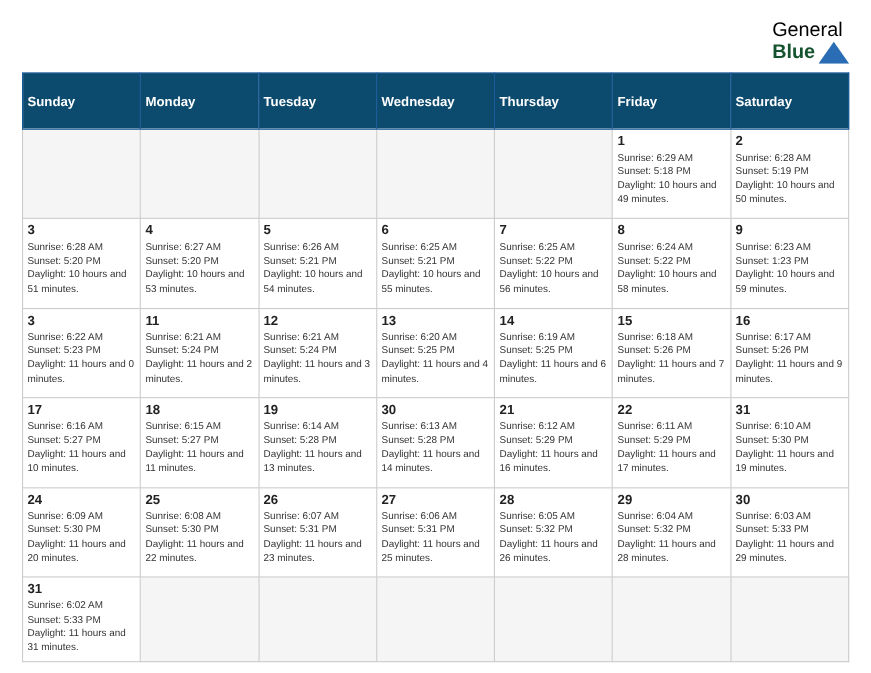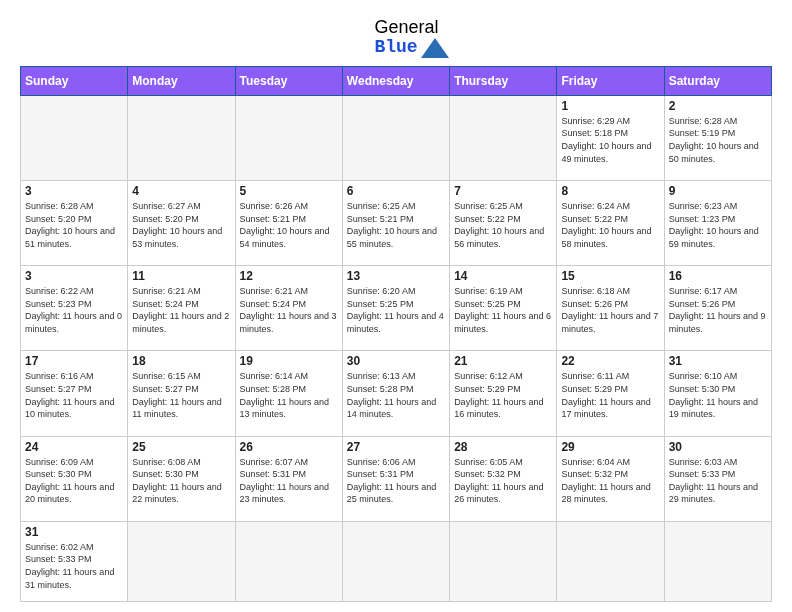--- a/index.html
+++ b/index.html
@@ -13,21 +13,21 @@
     .page {
       width: 792px;
       height: 612px;
       padding: 18px 20px 10px 20px;
       display: flex;
       flex-direction: column;
     }
     .header {
       display: flex;
       align-items: flex-start;
-      justify-content: center;
+      justify-content: flex-end;
       margin-bottom: 8px;
       margin-left: 31px;
     }
     .logo {
       display: flex;
       align-items: center;
       gap: 4px;
     }
     .title-section {
       text-align: right;
@@ -43,25 +43,25 @@
       color: #555;
     }
     .calendar {
       flex: 1;
       border: 1px solid #ccc;
       border-collapse: collapse;
       width: 100%;
       table-layout: fixed;
     }
     .calendar th {
-      background: #8b5cf6;
+      background: #0c4a6e;
       color: #fff;
       font-size: 12px;
       font-weight: bold;
-      padding: 7px 4px;
+      padding: 18px 4px;
       text-align: left;
       border: 1px solid #1a5a9a;
     }
     .calendar td {
       border: 1px solid #ccc;
       vertical-align: top;
       padding: 3px 4px;
       font-size: 9.5px;
       color: #333;
       background: #fff;
@@ -88,21 +88,21 @@
   </style>
 </head>
 <body>
 
 <div class="page">
   <div class="header">
     <div class="logo">
       <div style="font-size:18px; line-height:1.1;">
         <span class="gen">General</span><br>
         <span style="display:flex; align-items:center; gap:3px;">
-          <span style="color:#1d4ed8; font-weight:bold;font-family:Liberation Mono, monospace;">Blue</span>
+          <span style="color:#14532d; font-weight:bold;">Blue</span>
           <svg width="28" height="20" viewBox="0 0 28 20">
             <polygon points="14,0 28,20 0,20" fill="#2a6db5"></polygon>
           </svg>
         </span>
       </div>
     </div>
   </div>
 
   <table class="calendar">
     <thead>

